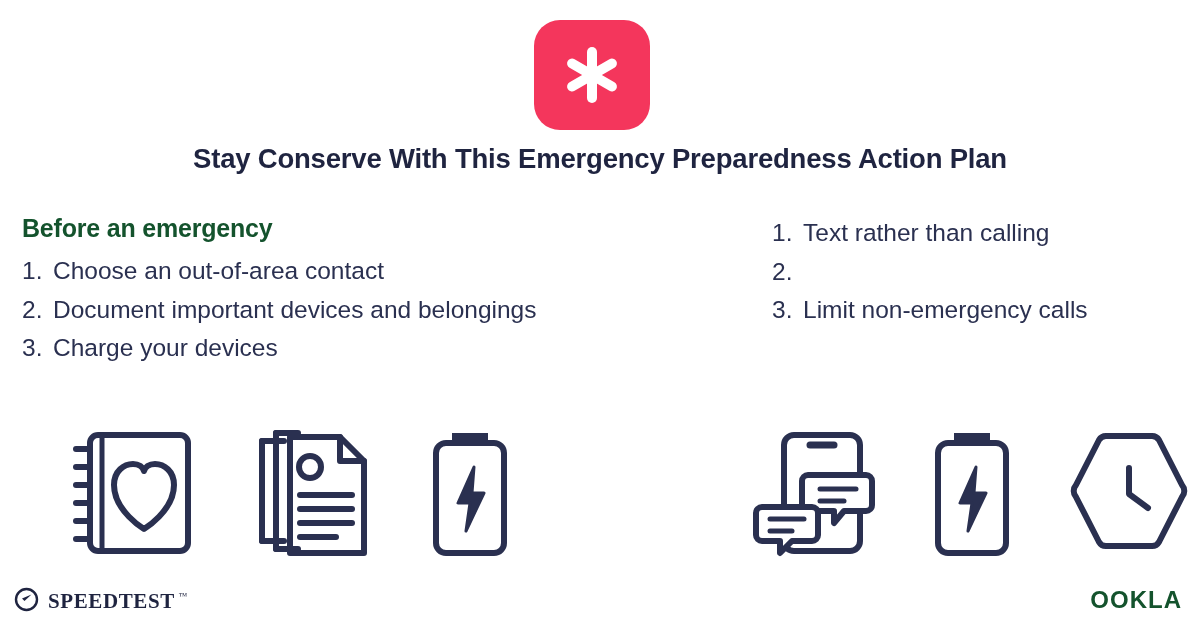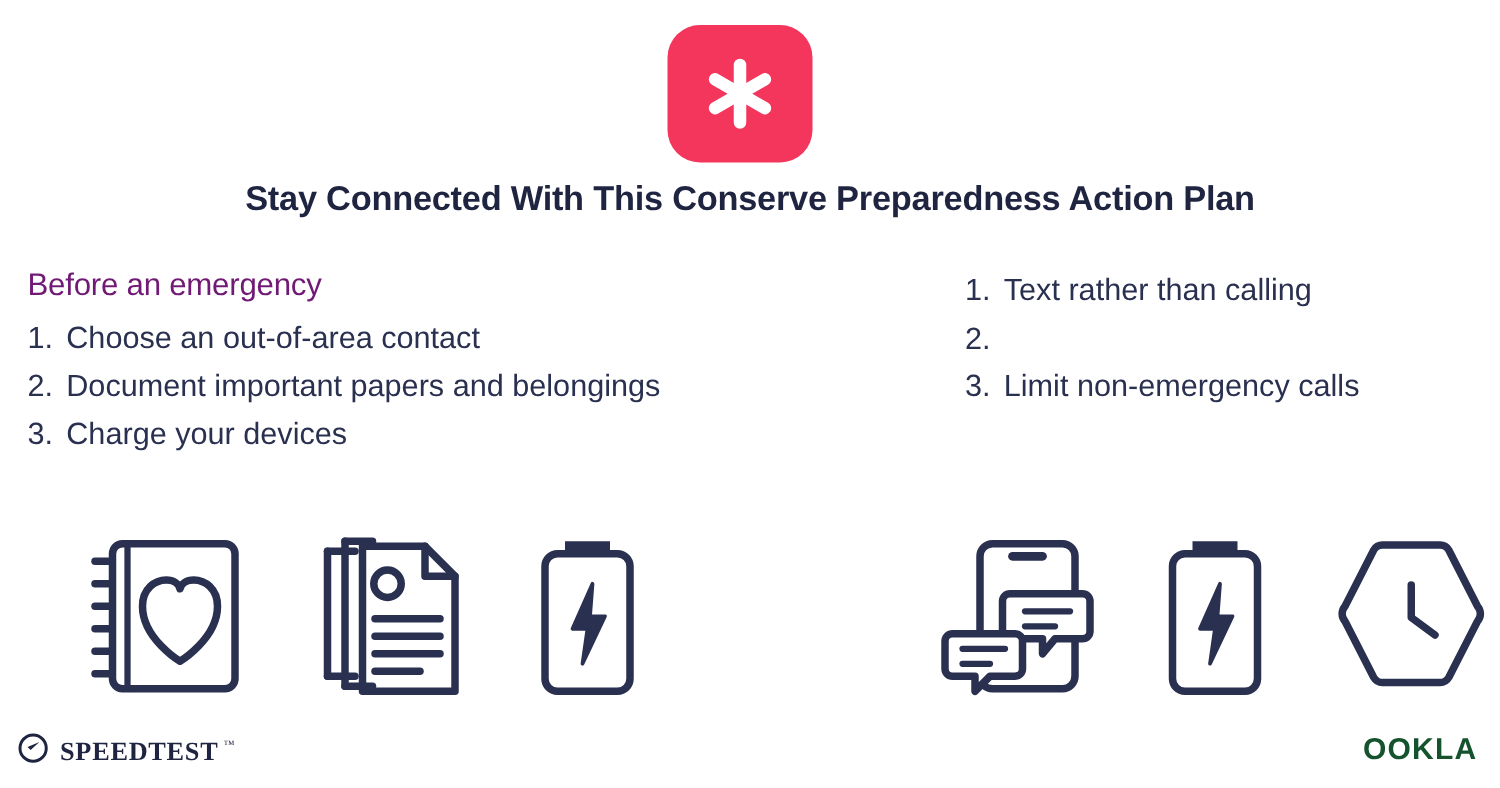--- a/index.html
+++ b/index.html
@@ -49,22 +49,22 @@
     left: 0;
     width: 1200px;
     height: 180px;
   }
   .col { position: absolute; top: 0; }
   .col-left  { left: 22px;  width: 700px; }
   .col-right { left: 772px; width: 420px; }
 
   .col-title {
     font-size: 25px;
-    font-weight: normal;
-    color: #701a75;
+    font-weight: bold;
+    color: #14532d;
     margin: 0 0 9px 0;
     letter-spacing: -0.2px;
   }
   ol.steps {
     list-style: none;
     margin: 0;
     padding: 0;
   }
   ol.steps li {
     font-size: 24.5px;
@@ -149,34 +149,34 @@
     <svg width="64" height="64" viewBox="0 0 64 64" aria-hidden="true">
       <g fill="#ffffff">
         <rect x="27" y="4" width="10" height="56" rx="5"></rect>
         <rect x="27" y="4" width="10" height="56" rx="5" transform="rotate(60 32 32)"></rect>
         <rect x="27" y="4" width="10" height="56" rx="5" transform="rotate(120 32 32)"></rect>
       </g>
     </svg>
   </span>
 </div>
 
-<div class="headline">Stay Connected With This Conserve Preparedness Action Plan</div>
+<div class="headline">Stay Conserve With This Emergency Preparedness Action Plan</div>
 
 <div class="columns">
 
   <div class="col col-left">
     <div class="col-title">Before an emergency</div>
     <ol class="steps">
       <li>
         <span class="num">1.</span>
         <span>Choose an out-of-area contact</span>
       </li>
       <li>
         <span class="num">2.</span>
-        <span>Document important papers and belongings</span>
+        <span>Document important devices and belongings</span>
       </li>
       <li>
         <span class="num">3.</span>
         <span>Charge your devices</span>
       </li>
     </ol>
   </div>
 
   <div class="col col-right">
     <ol class="steps">

